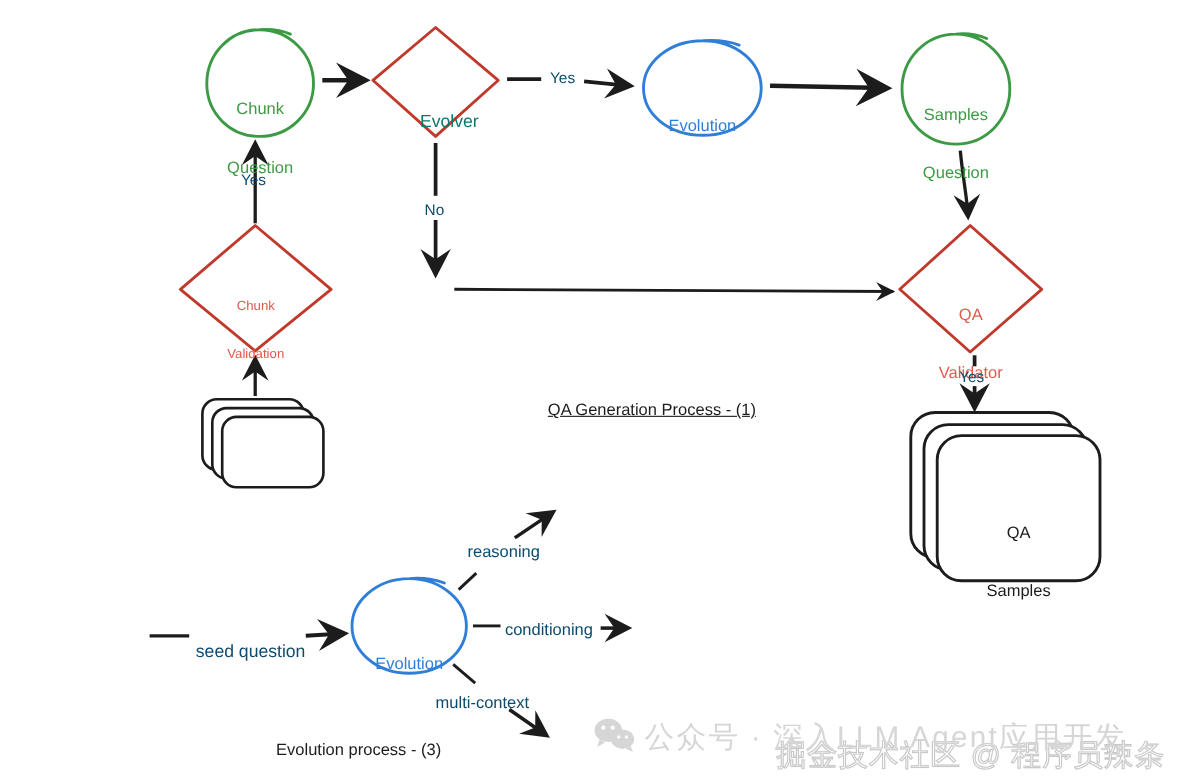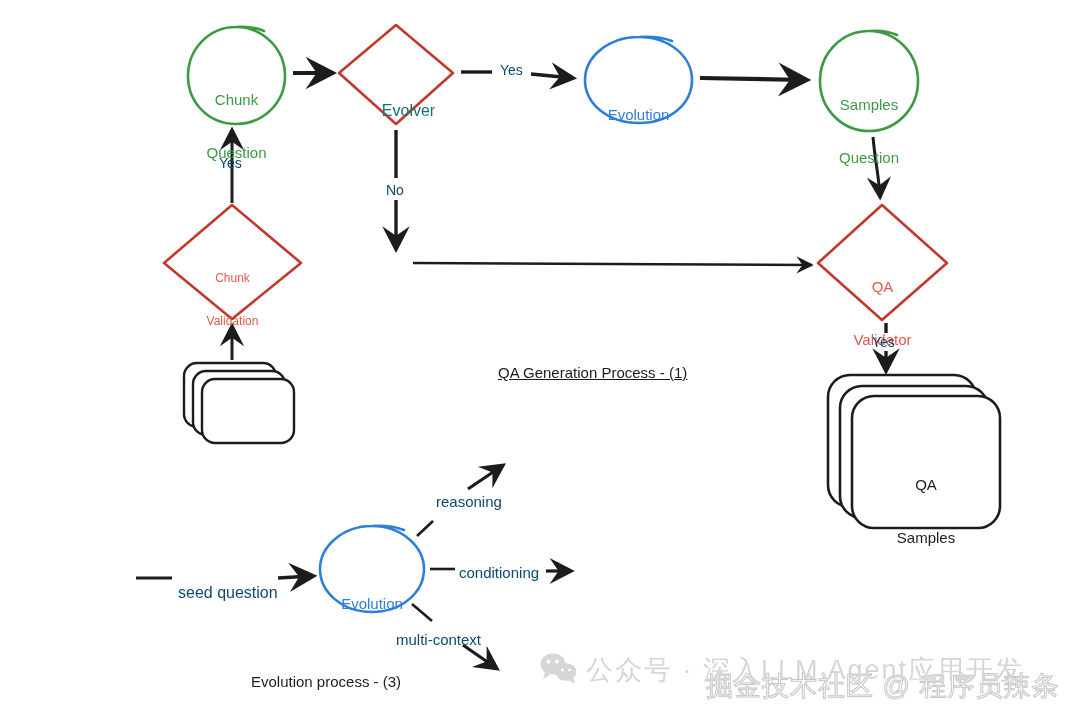--- a/index.html
+++ b/index.html
@@ -207,21 +207,21 @@
   <div class="edge-label" style="left:219px; top:155px; font-size:14px;">Yes</div>
 
   <div class="edge-label" style="left:500px; top:62px; font-size:14px;">Yes</div>
 
   <div class="edge-label" style="left:386px; top:182px; font-size:14px;">No</div>
 
   <div class="edge-label" style="left:872px; top:334px; font-size:14px;">Yes</div>
 
   <div class="edge-label" style="left:178px; top:584px; font-size:16px;">seed question</div>
 
-  <div class="edge-label" style="left:436px; top:493px; font-size:15px;">reasoning</div>
+  <div class="edge-label" style="left:425px; top:493px; font-size:15px;">reasoning</div>
 
   <div class="edge-label" style="left:459px; top:564px; font-size:15px;">conditioning</div>
 
   <div class="edge-label" style="left:396px; top:631px; font-size:15px;">multi-context</div>
 
   <div class="caption" style="left:498px; top:364px; font-size:15px;text-decoration:underline;">QA Generation Process - (1)</div>
 
   <div class="caption" style="left:251px; top:673px; font-size:15px;">Evolution process - (3)</div>
 
   <svg class="wechat-logo" style="left:540px; top:652px;" width="38" height="32" viewBox="0 0 38 32">

